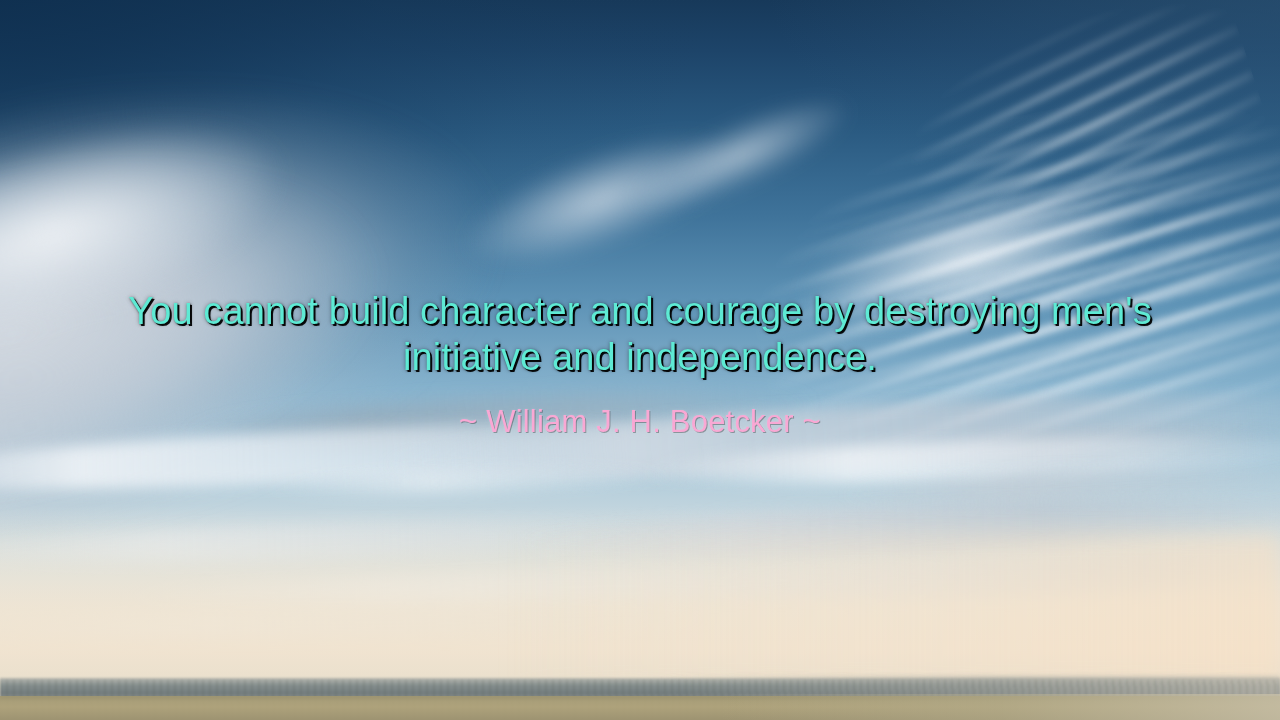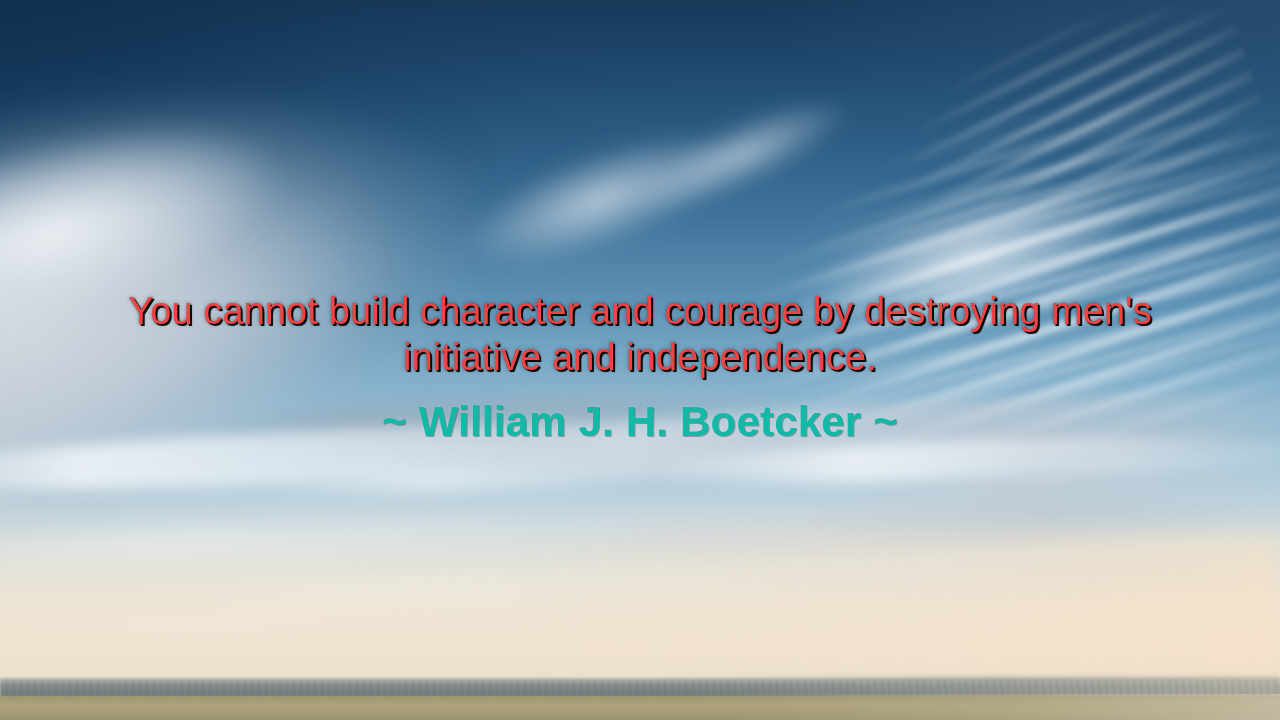--- a/index.html
+++ b/index.html
@@ -311,37 +311,37 @@
     position: absolute;
     left: 0;
     right: 0;
     top: 288px;
     text-align: center;
     padding: 0 60px;
     box-sizing: border-box;
   }
   .quote-text {
     margin: 0;
-    color: #ef4444;
+    color: #5eead4;
     font-size: 38px;
     line-height: 46px;
     font-weight: 400;
     letter-spacing: 0.1px;
     text-shadow:
       2px 2px 0 rgba(0,0,0,0.92),
       1px 1px 2px rgba(0,0,0,0.75),
       0 0 4px rgba(0,0,0,0.35);
     white-space: pre-line;
   }
   .quote-author {
     margin: 22px 0 0 0;
-    color: #14b8a6;
-    font-size: 42px;
+    color: #f9a8d4;
+    font-size: 31px;
     line-height: 40px;
-    font-weight: 700;
+    font-weight: 400;
     letter-spacing: 0.2px;
     text-shadow:
       1px 1px 0 rgba(0,0,0,0.30),
       0 0 3px rgba(255,255,255,0.18);
   }
 </style>
 </head>
 <body>
 
 <div id="stage">

